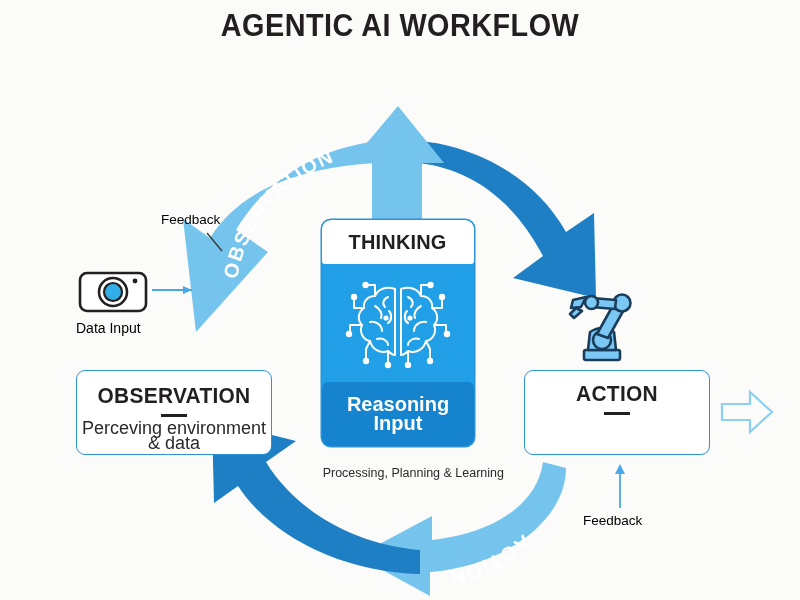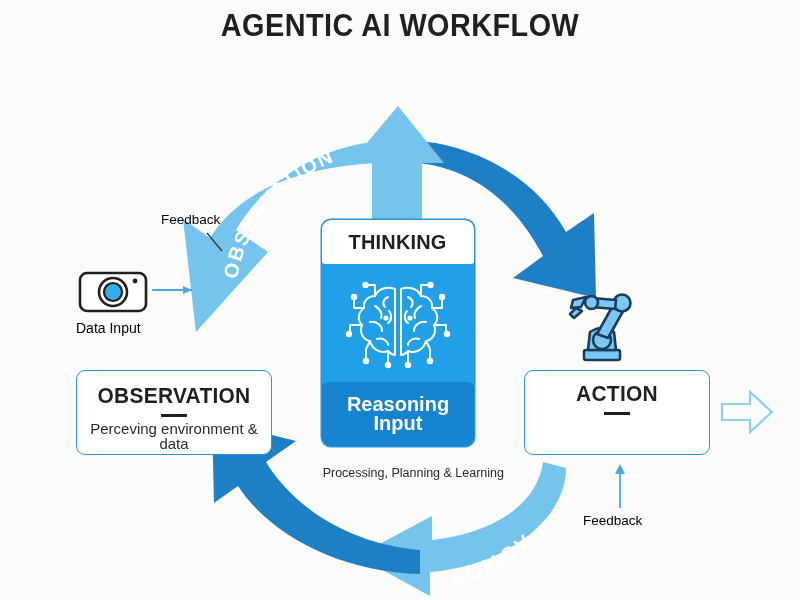--- a/index.html
+++ b/index.html
@@ -60,21 +60,21 @@
     color: #231f20;
     letter-spacing: 0.3px;
     transform: scaleX(0.95);
   }
   .card-rule {
     width: 26px; height: 3px;
     background: #231f20;
     margin: 5px auto 4px auto;
   }
   .card-sub {
-    font-size: 15px;
+    font-size: 18px;
     color: #2a2a2a;
     line-height: 15px;
   }
 
   
   #observation-card {
     left: 76px; top: 370px;
     width: 196px; height: 85px;
     padding-top: 12px;
   }

